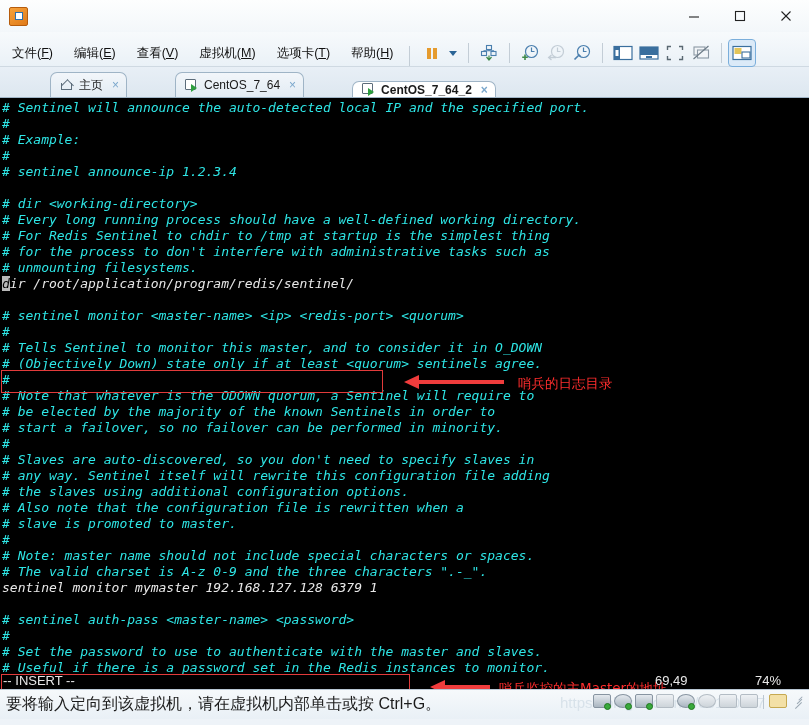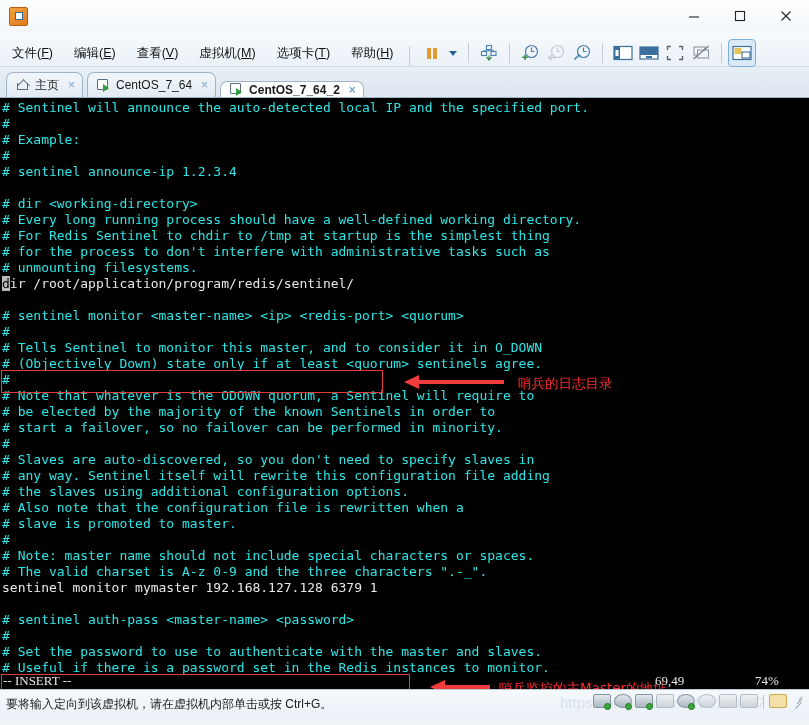--- a/index.html
+++ b/index.html
@@ -39,65 +39,65 @@
   .caret{width:0;height:0;border-left:4.5px solid transparent;border-right:4.5px solid transparent;
          border-top:5px solid #2a6496;margin:0 4px;}
 
   
   .tabstrip{height:30px;display:flex;align-items:flex-end;padding-left:6px;
             background:linear-gradient(180deg,#e8eff6 0%,#dde7f0 100%);
             border-bottom:1px solid #9fb4c6;}
   .tab{height:25px;display:flex;align-items:center;gap:5px;padding:0 7px 0 9px;
        margin-right:4px;border:1px solid #9fb4c6;border-bottom:none;
        border-radius:7px 7px 0 0;background:linear-gradient(180deg,#f2f6fa 0%,#e2ebf3 100%);
-       font-size:12px;color:#1a1a1a;position:relative;box-sizing:border-box;}
+       font-size:12px;color:#1a1a1a;position:relative;box-sizing:border-box;margin-left:44px;}
   .tab.active{background:#ffffff;height:16px;font-weight:bold;border-color:#9fb4c6;}
   .tab .tclose{color:#7ba7cc;font-size:12px;margin-left:4px;line-height:1;}
   .ico-home{width:14px;height:12px;position:relative;display:inline-block;}
   .ico-home:before{content:"";position:absolute;left:1px;top:4px;width:11px;height:7px;
                    border:1.3px solid #5c6c7a;border-top:none;box-sizing:border-box;}
   .ico-home:after{content:"";position:absolute;left:0px;top:0px;width:8px;height:8px;
                   border-top:1.3px solid #5c6c7a;border-right:1.3px solid #5c6c7a;
                   transform:rotate(-45deg);transform-origin:center;left:2.5px;top:1.5px;}
   .ico-vm{width:14px;height:13px;position:relative;display:inline-block;}
   .ico-vm:before{content:"";position:absolute;left:0;top:0;width:11px;height:11px;
                  border:1.3px solid #5c6c7a;border-radius:1px;box-sizing:border-box;background:#fff;}
   .ico-vm:after{content:"";position:absolute;left:6px;top:5px;width:0;height:0;
                 border-left:6px solid #2e9e3f;border-top:4px solid transparent;border-bottom:4px solid transparent;}
 
   
   .termwrap{position:relative;background:#000;height:591px;overflow:hidden;}
   .term{font-family:"DejaVu Sans Mono","Liberation Mono",monospace;
         font-size:13px;line-height:16px;color:#2ee6e6;white-space:pre;
-        padding:2px 0 0 2px;letter-spacing:0px;}
+        padding:2px 0 0 2px;letter-spacing:0px;font-style:italic;}
   .term .ln{height:16px;}
   .term .wht{color:#e8e8e8;}
   .cursorchar{background:#b9b9b9;color:#000;}
   .statusline{position:absolute;left:0;bottom:0;width:100%;height:17px;
-              font-family:Liberation Serif, serif;
+              font-family:Liberation Sans, sans-serif;
               font-size:13px;color:#e8e8e8;display:flex;align-items:center;}
   .sl-mode{padding-left:3px;}
   .sl-pos{position:absolute;left:655px;}
   .sl-pct{position:absolute;left:755px;}
 
   
   .redbox{position:absolute;border:1.4px solid #e23b3b;box-sizing:border-box;}
   .annot{position:absolute;color:#ff2d2d;font-size:13.5px;
          font-family:"DejaVu Sans","Liberation Sans",sans-serif;white-space:nowrap;}
   .arrow{position:absolute;height:14px;}
   .arrow .shaft{position:absolute;right:0;top:5px;height:4px;background:#f03c3c;}
   .arrow .head{position:absolute;left:0;top:0;width:0;height:0;
                border-top:7px solid transparent;border-bottom:7px solid transparent;
                border-right:15px solid #f03c3c;}
 
   
   .botstatus{height:29px;display:flex;align-items:center;position:relative;
              background:linear-gradient(180deg,#f6f9fb 0%,#e9f0f6 100%);
              border-top:1px solid #b9c7d4;}
-  .bs-text{font-size:12px;color:#1b1b1b;margin-left:6px;}
+  .bs-text{font-size:16px;color:#1b1b1b;margin-left:6px;}
   .watermark{position:absolute;left:560px;top:4px;font-size:15px;color:#d8e2ea;
              font-family:"Liberation Sans",sans-serif;letter-spacing:0px;user-select:none;}
   .trayicons{position:absolute;right:4px;top:3px;display:flex;align-items:center;gap:3px;}
   .tray{width:18px;height:18px;position:relative;}
   .tray .b{position:absolute;inset:1px 0 3px 0;background:linear-gradient(180deg,#e4e9ee,#aab6c1);
            border:1px solid #8794a1;border-radius:2px;box-sizing:border-box;}
   .tray .dot{position:absolute;right:0px;bottom:1px;width:7px;height:7px;border-radius:50%;
              background:#39a93c;border:1px solid #20761f;box-sizing:border-box;}
   .tray.round .b{border-radius:50%;}
   .tray.off .b{background:linear-gradient(180deg,#eef1f4,#cdd4da);border-color:#b3bcc4;}

